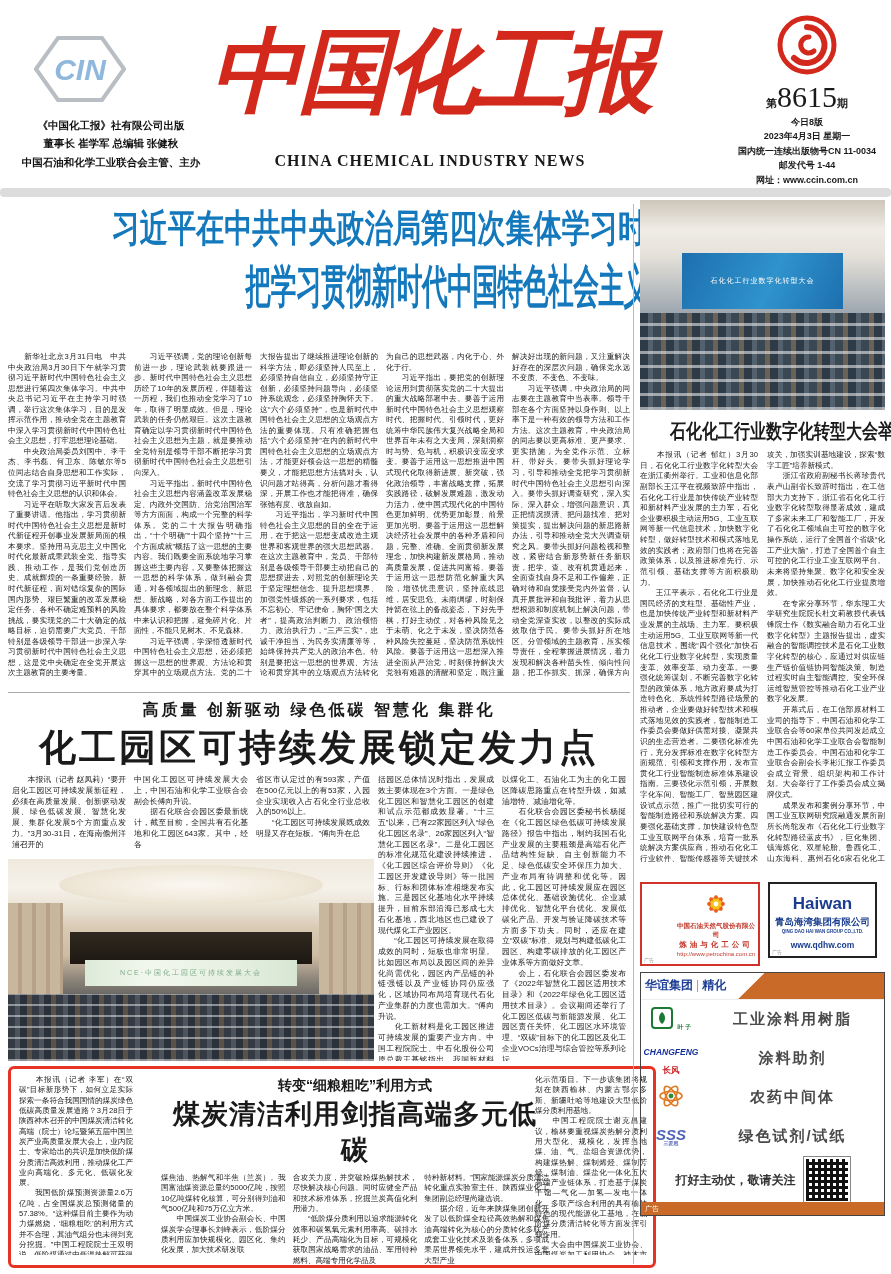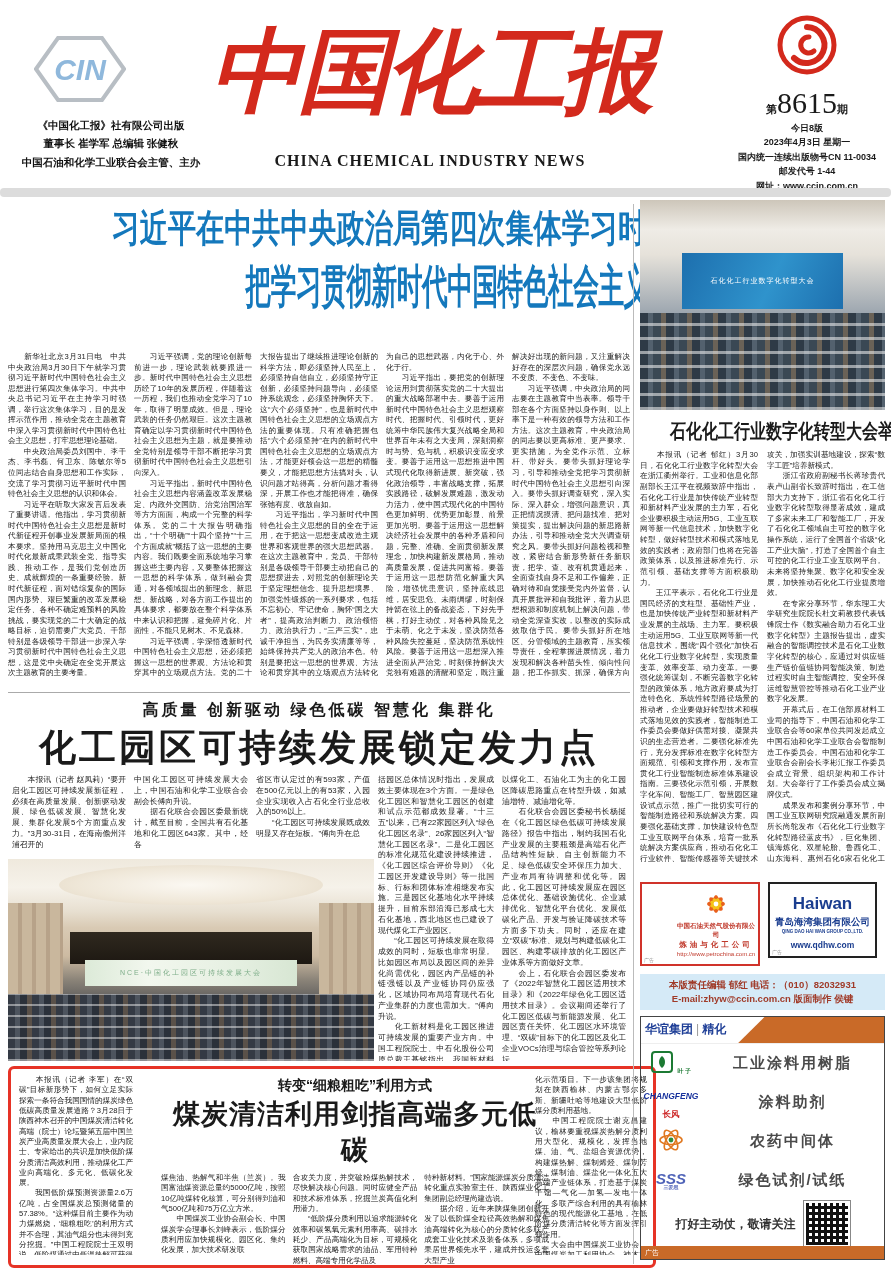--- a/index.html
+++ b/index.html
@@ -11,21 +11,21 @@
   #masthead{position:absolute;left:0;top:0;width:891px;height:188px;}
   #cin-logo{position:absolute;left:34px;top:36px;}
   #publisher{position:absolute;left:6px;top:116px;width:210px;text-align:center;
              font-size:10.5px;font-weight:bold;line-height:1.75;color:#111;}
   #paper-title{position:absolute;left:190px;top:6px;width:480px;text-align:center;
                color:#d3291c;font-size:92px;font-weight:bold;font-style:italic;
                line-height:1.45;white-space:nowrap;letter-spacing:-4px;}
   #paper-title-en{position:absolute;left:190px;top:152px;width:480px;text-align:center;
                   font-size:16px;font-weight:bold;letter-spacing:1px;}
   #issue-block{position:absolute;left:728px;top:14px;width:158px;text-align:center;}
-  #issue-line{margin-top:8px;line-height:1;}
+  #issue-line{margin-top:2px;line-height:1;}
   #issue-line .small{font-size:11px;font-weight:bold;}
   #issue-line .big{font-size:30px;font-family:"Liberation Serif","DejaVu Serif",serif;}
   #issue-meta{font-size:9px;font-weight:bold;line-height:1.6;margin-top:3px;}
   #gray-band{position:absolute;left:0;top:188px;width:891px;height:9px;background:#dcdcdc;border-radius:4px;}
   
   #lead-heads{position:absolute;left:8px;top:203px;width:622px;text-align:center;color:#1478bc;}
   #lead-heads .l1{white-space:nowrap;}
   #lead-heads .l1 span{display:inline-block;font-size:38px;font-weight:bold;transform:scaleX(0.74);transform-origin:center;}
   #lead-heads .l2{white-space:nowrap;margin-top:2px;}
   #lead-heads .l2 span{display:inline-block;font-size:46px;font-weight:bold;transform:scaleX(0.56);transform-origin:center;letter-spacing:-1px;}
@@ -253,24 +253,20 @@
       </div>
       <div id="ad-haiwan">
         <div class="brand">Haiwan</div>
         <div class="co">青岛海湾集团有限公司</div>
         <div class="en">QING DAO HAI WAN GROUP CO.,LTD.</div>
         <div class="url">www.qdhw.com</div>
         <div class="ad-tag">广告</div>
       </div>
     </div>
 
-    <div id="editor-bar">
-      <div>本版责任编辑 郁红 电话：（010）82032931</div>
-      <div>E-mail:zhyw@ccin.com.cn 版面制作 侯键</div>
-    </div>
 
     <div id="huayi">
       <div id="huayi-header">
         <div id="huayi-brand">
           <span>华谊集团</span><span class="sep">|</span><span>精化</span>
         </div>
         <div id="huayi-banner"></div>
       </div>
       <div class="huayi-row">
         <div class="huayi-logo">

